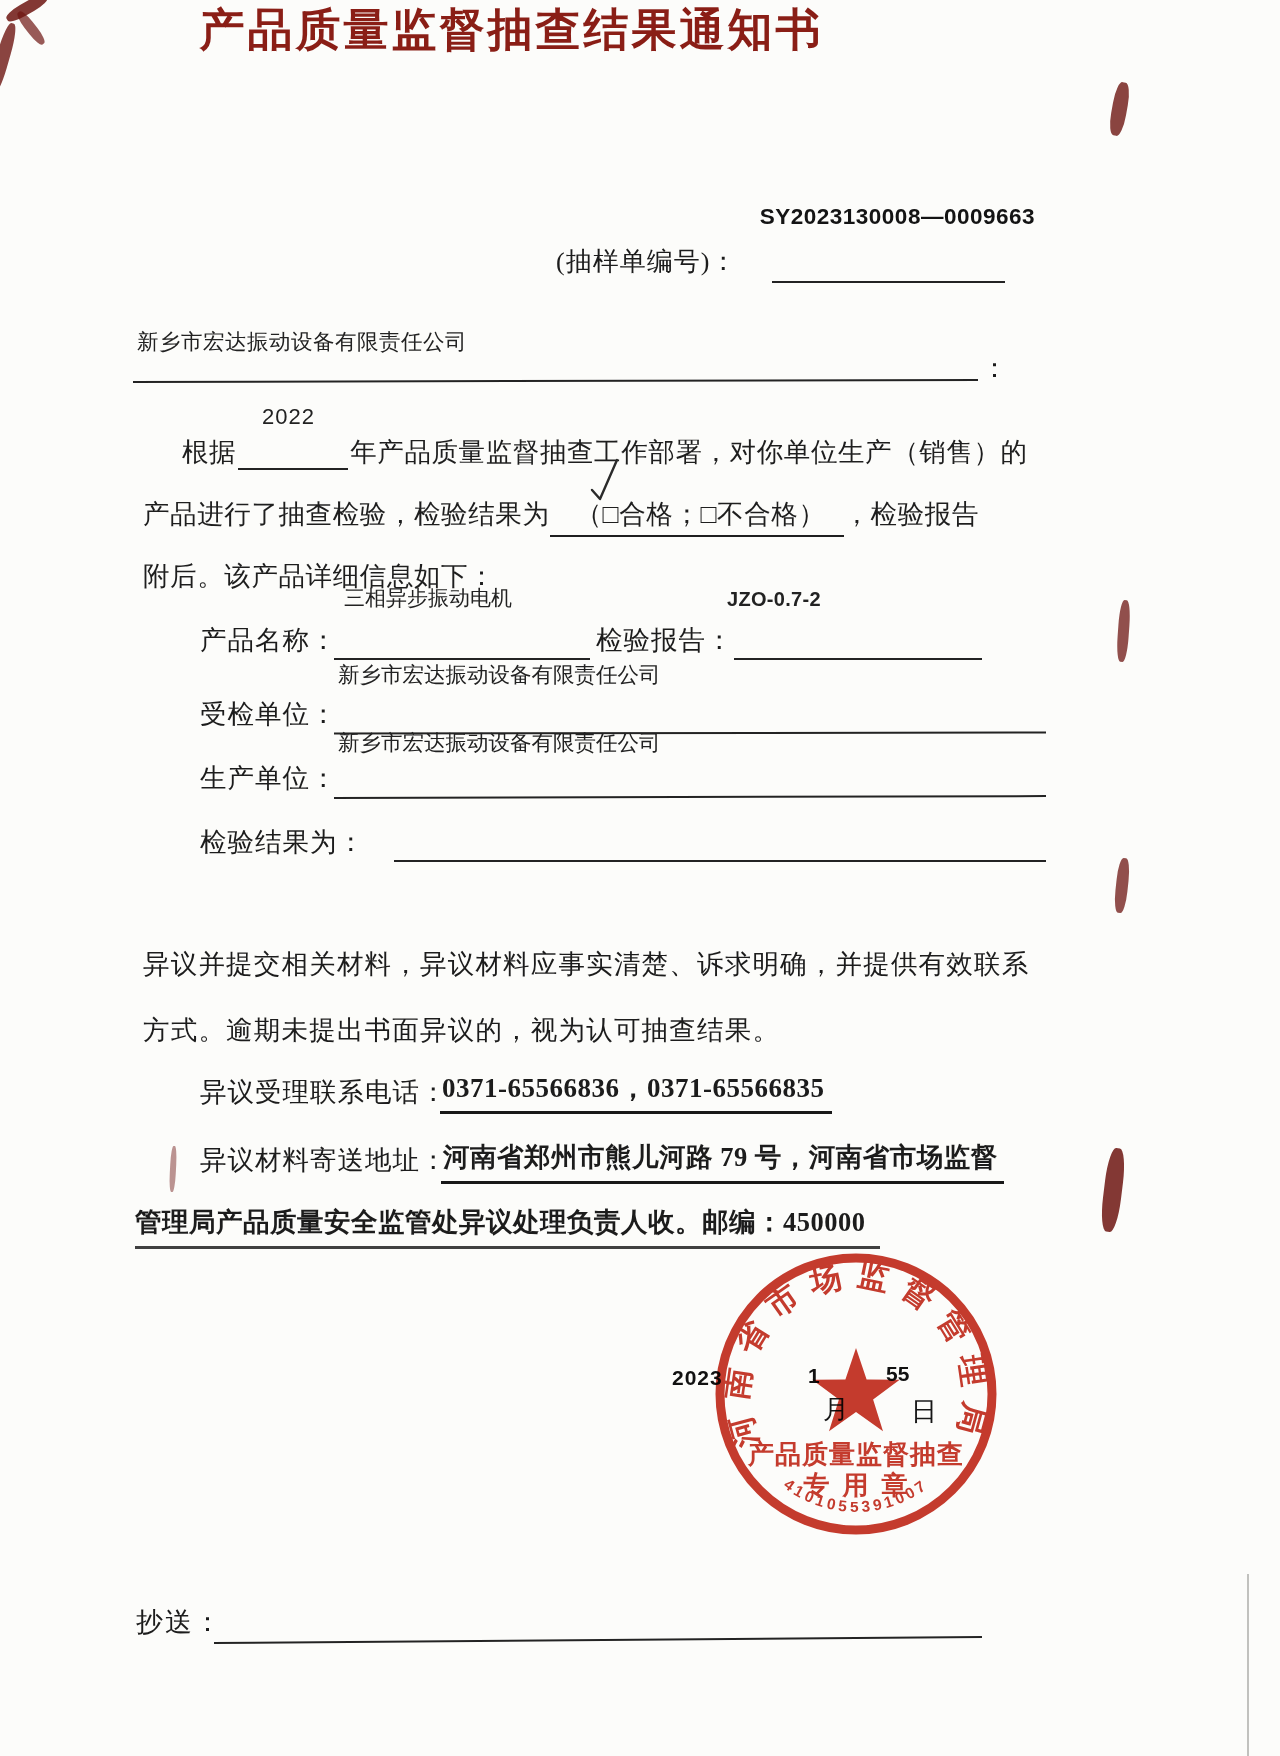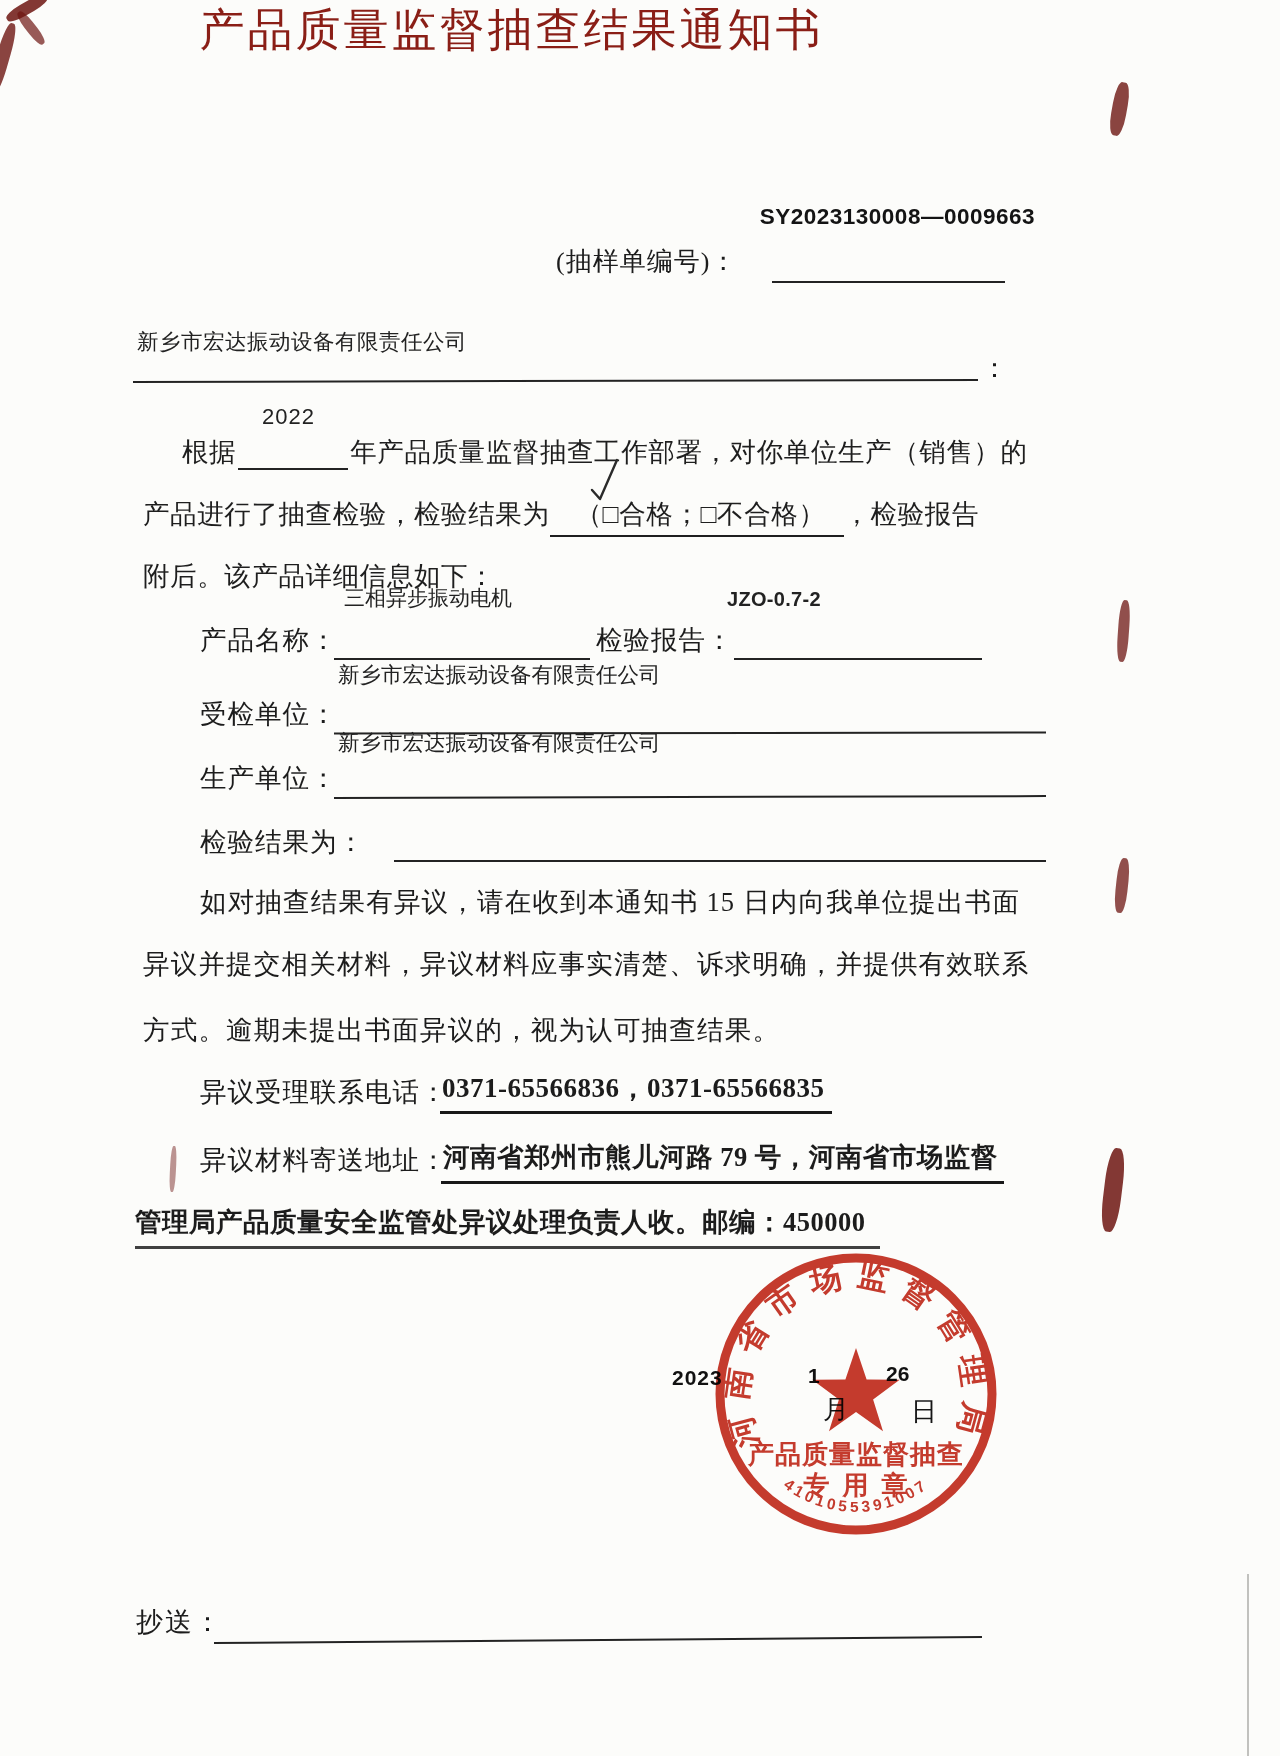--- a/index.html
+++ b/index.html
@@ -15,21 +15,21 @@
     overflow:hidden;
     font-family:"Liberation Serif",serif;
     color:var(--ink);
   }
   .abs{position:absolute;white-space:nowrap;}
 
   
   .doc-title{
     left:0;top:126;width:1023px;
     text-align:center;
-    font-size:45px;font-weight:normal;letter-spacing:3px;
+    font-size:45px;font-weight:bold;letter-spacing:3px;
     color:var(--title-red);
   }
   .doc-number{
     left:735px;top:204px;width:300px;text-align:right;
     font-family:"Liberation Sans",sans-serif;
     font-size:22.5px;font-weight:700;letter-spacing:.5px;color:#141414;
   }
   .sample-label{left:556px;top:244px;font-size:26px;letter-spacing:1px;}
   .u-line{border-bottom:2.5px solid #232323;height:0;}
   .sample-line{left:772px;top:281px;width:233px;}
@@ -148,33 +148,32 @@
   <div class="abs field-label inspected-label">受检单位：</div>
   <div class="abs u-line inspected-line"></div>
 
   <div class="abs fill producer-value">新乡市宏达振动设备有限责任公司</div>
   <div class="abs field-label producer-label">生产单位：</div>
   <div class="abs u-line producer-line"></div>
 
   <div class="abs field-label ecommerce-label">检验结果为：</div>
   <div class="abs u-line ecommerce-line"></div>
 
-  <div class="abs p2 p2-l1">如对抽查结果有异议，请在收到本通知书 15 日内向我单位提出书面</div>
   <div class="abs p2 p2-l2">异议并提交相关材料，异议材料应事实清楚、诉求明确，并提供有效联系</div>
   <div class="abs p2 p2-l3">方式。逾期未提出书面异议的，视为认可抽查结果。</div>
 
   <div class="abs phone-label">异议受理联系电话：</div>
   <div class="abs phone-value">0371-65566836，0371-65566835</div>
   <div class="abs address-label">异议材料寄送地址：</div>
   <div class="abs address-value-l1">河南省郑州市熊儿河路 79 号，河南省市场监督</div>
   <div class="abs address-value-l2">管理局产品质量安全监管处异议处理负责人收。邮编：450000</div>
 
   <div class="abs date-num date-year">2023</div>
   <div class="abs date-num date-month">1</div>
-  <div class="abs date-num date-day">26</div>
+  <div class="abs date-num date-day">55</div>
   <div class="abs date-unit unit-month">月</div>
   <div class="abs date-unit unit-day">日</div>
 
   <svg class="abs seal" viewBox="0 0 300 300">
     <defs>
       <path id="arcTop" d="M 61.5 211.9 A 108 108 0 1 1 238.5 211.9" fill="none"></path>
       <path id="arcBottom" d="M 71 237.7 A 118 118 0 0 0 229 237.7" fill="none"></path>
     </defs>
     <circle class="seal-ring" cx="150" cy="150" r="136"></circle>
     <polygon class="seal-star" points="150,104 160.6,135.4 193.7,135.8 167.1,155.6 177,187.2 150,168 123,187.2 132.9,155.6 106.3,135.8 139.4,135.4"></polygon>

